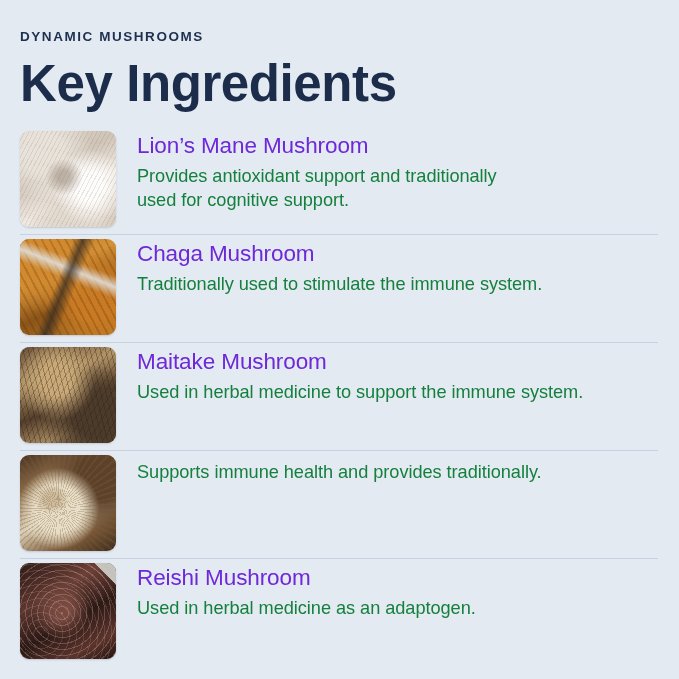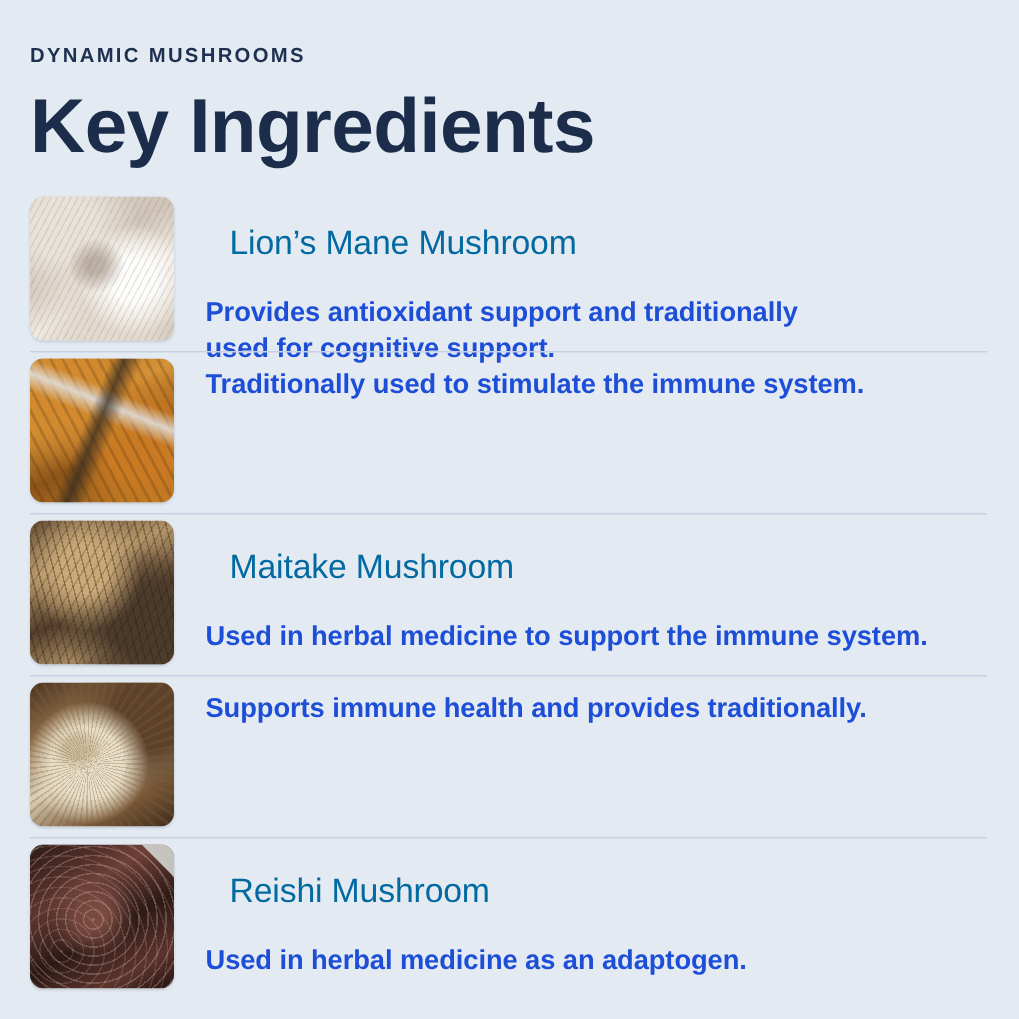--- a/index.html
+++ b/index.html
@@ -148,33 +148,33 @@
     background: linear-gradient(225deg, rgba(205,206,200,0.92) 0 11%, rgba(205,206,200,0) 11.5%);
   }
 
   .ingredient-body {
     padding-left: 21px;
     padding-top: 6px;
     flex: 1 1 auto;
     min-width: 0;
   }
   .ingredient-name {
-    margin: 16px;
+    margin: 0;
     font-size: 22.5px;
     font-weight: 400;
-    color: #0369a1;
+    color: #6d28d9;
     line-height: 1.26;
     letter-spacing: -0.1px;
   }
   .ingredient-desc {
     margin: 0;
     padding-top: 4px;
     font-size: 18.2px;
-    font-weight: 700;
-    color: #1d4ed8;
+    font-weight: 400;
+    color: #15803d;
     line-height: 1.34;
     letter-spacing: -0.05px;
     white-space: pre-line;
   }
 </style>
 </head>
 <body>
 
 <div class="page">
 
@@ -195,20 +195,21 @@
 used for cognitive support.</p>
       </div>
     </li>
 
     <li class="ingredient-row">
       <div class="thumb thumb-chaga">
         <span class="layer base"></span>
         <span class="layer detail"></span>
       </div>
       <div class="ingredient-body">
+        <h2 class="ingredient-name">Chaga Mushroom</h2>
         <p class="ingredient-desc">Traditionally used to stimulate the immune system.</p>
       </div>
     </li>
 
     <li class="ingredient-row">
       <div class="thumb thumb-maitake">
         <span class="layer base"></span>
         <span class="layer detail"></span>
       </div>
       <div class="ingredient-body">

